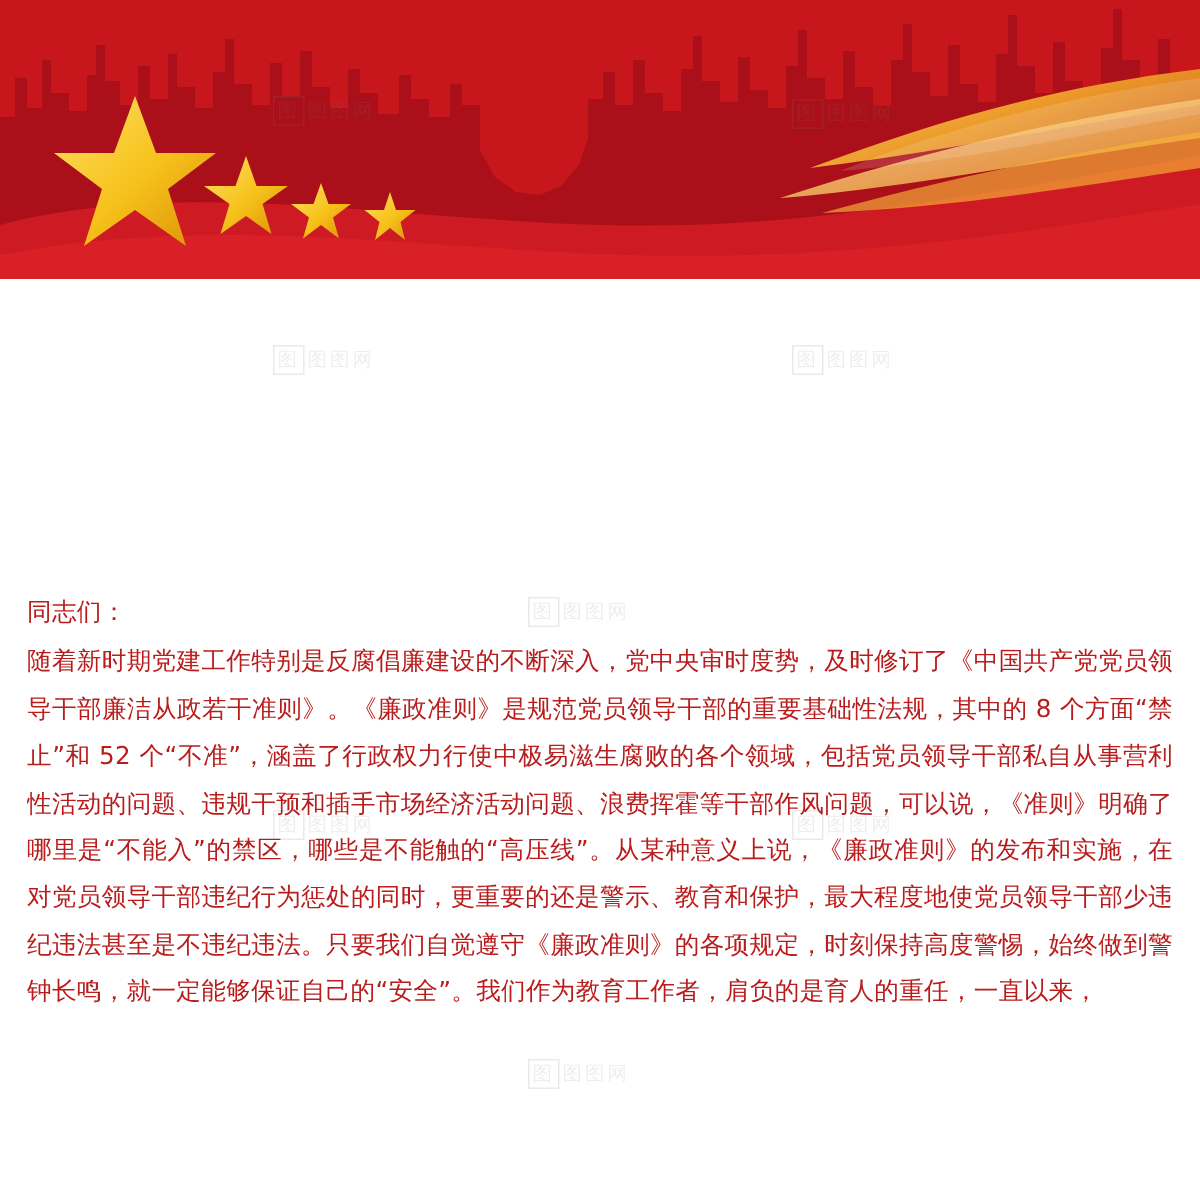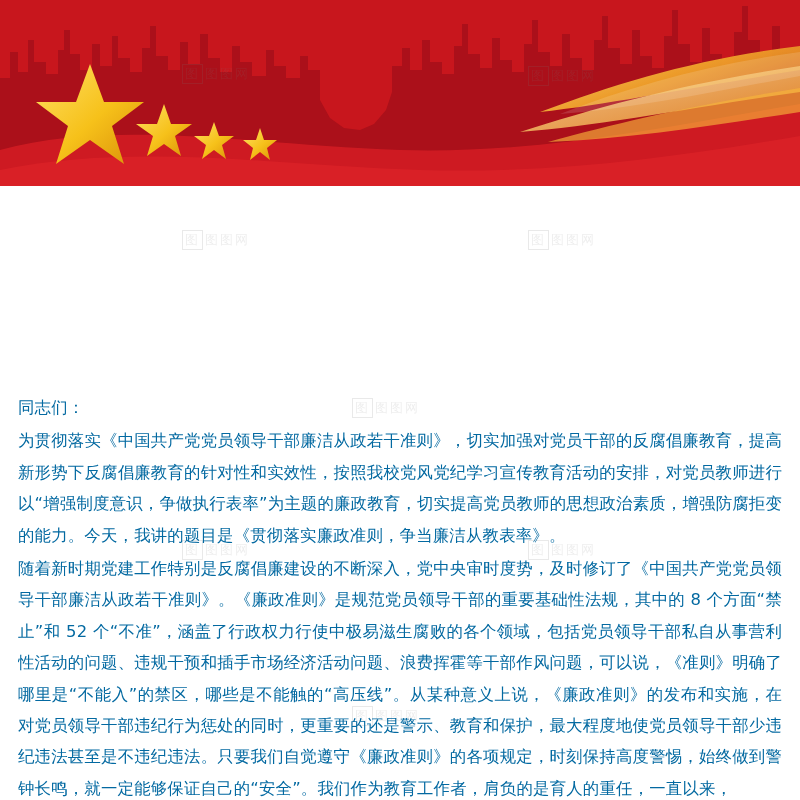--- a/index.html
+++ b/index.html
@@ -65,21 +65,21 @@
     padding: 0 2px;
     margin-right: 2px;
   }
 
   
   .doc {
     position: absolute;
     left: 18px;
     top: 392px;
     width: 764px;
-    color: #0369a1;
+    color: #b91c1c;
   }
   .doc p {
     margin: 0 0 2px 0;
     font-size: 16.4px;
     line-height: 31.4px;
     text-align: justify;
     text-justify: inter-ideograph;
     letter-spacing: 0.2px;
     font-family: "DejaVu Sans", "Liberation Sans", sans-serif;
   }
@@ -185,15 +185,14 @@
 </div>
 <div class="wm" style="left:182px; top:540px;">
   <span class="bx">图</span><span>图图网</span>
 </div>
 <div class="wm" style="left:352px; top:706px;">
   <span class="bx">图</span><span>图图网</span>
 </div>
 
 <div class="doc clip">
   <p class="salutation">同志们：</p>
-  <p>为贯彻落实《中国共产党党员领导干部廉洁从政若干准则》，切实加强对党员干部的反腐倡廉教育，提高新形势下反腐倡廉教育的针对性和实效性，按照我校党风党纪学习宣传教育活动的安排，对党员教师进行以“增强制度意识，争做执行表率”为主题的廉政教育，切实提高党员教师的思想政治素质，增强防腐拒变的能力。今天，我讲的题目是《贯彻落实廉政准则，争当廉洁从教表率》。</p>
   <p>随着新时期党建工作特别是反腐倡廉建设的不断深入，党中央审时度势，及时修订了《中国共产党党员领导干部廉洁从政若干准则》。《廉政准则》是规范党员领导干部的重要基础性法规，其中的 8 个方面“禁止”和 52 个“不准”，涵盖了行政权力行使中极易滋生腐败的各个领域，包括党员领导干部私自从事营利性活动的问题、违规干预和插手市场经济活动问题、浪费挥霍等干部作风问题，可以说，《准则》明确了哪里是“不能入”的禁区，哪些是不能触的“高压线”。从某种意义上说，《廉政准则》的发布和实施，在对党员领导干部违纪行为惩处的同时，更重要的还是警示、教育和保护，最大程度地使党员领导干部少违纪违法甚至是不违纪违法。只要我们自觉遵守《廉政准则》的各项规定，时刻保持高度警惕，始终做到警钟长鸣，就一定能够保证自己的“安全”。我们作为教育工作者，肩负的是育人的重任，一直以来，</p>
 </div>
 
 </body></html>

